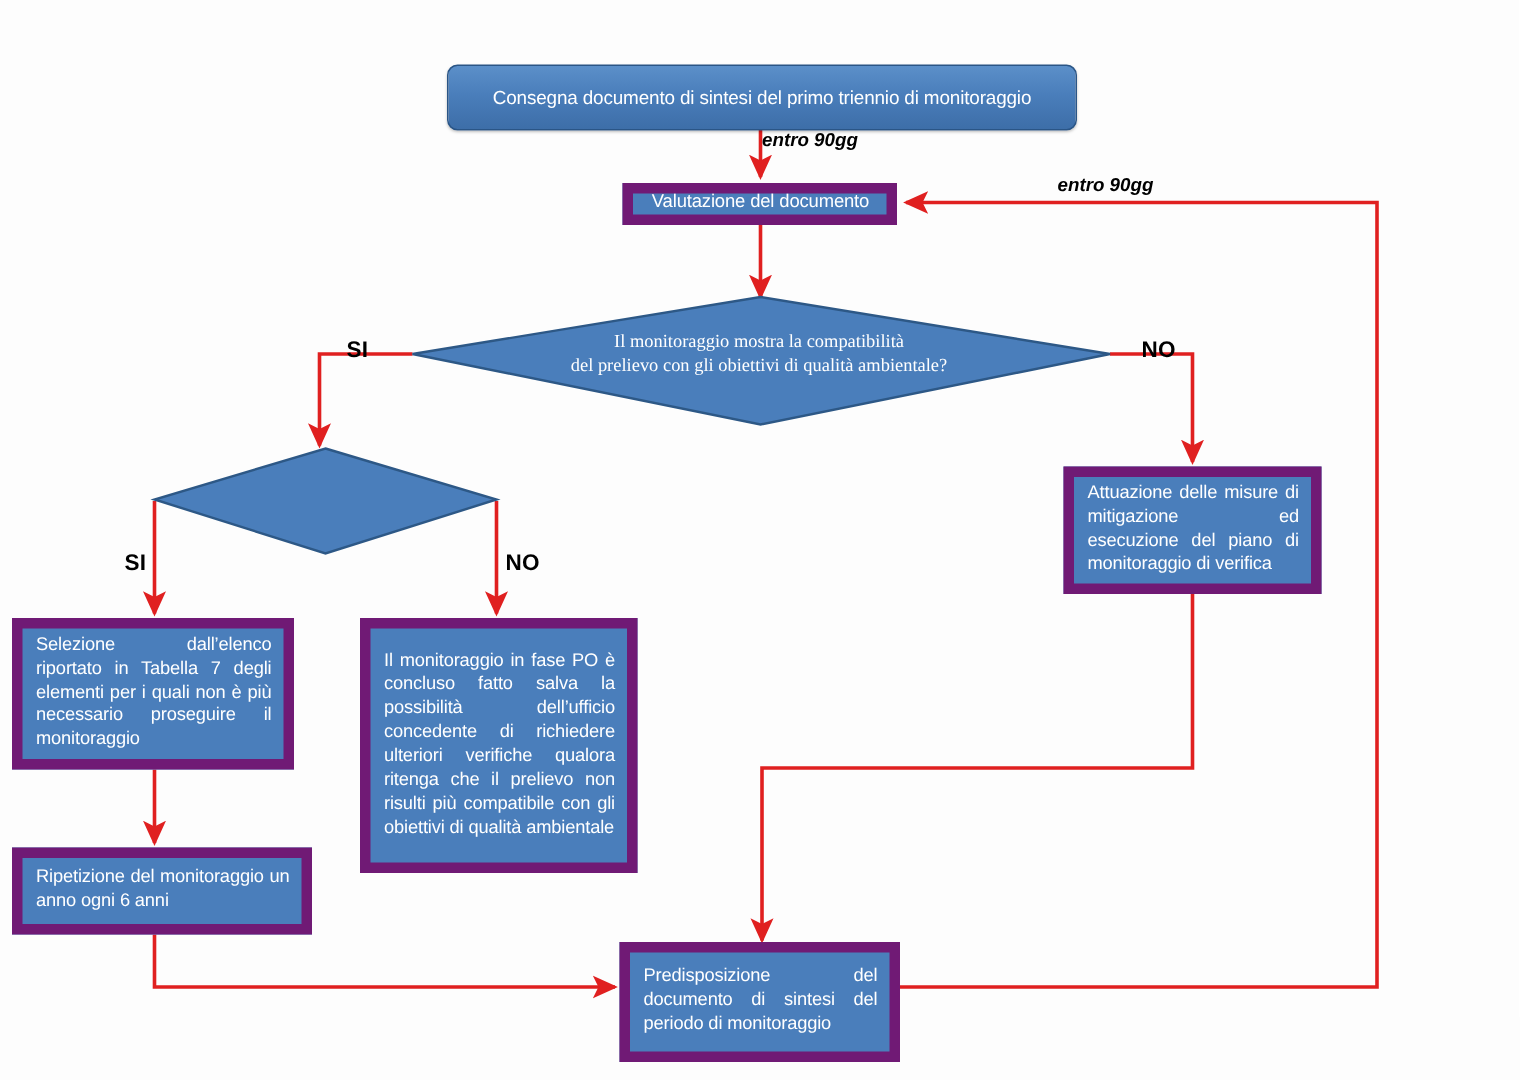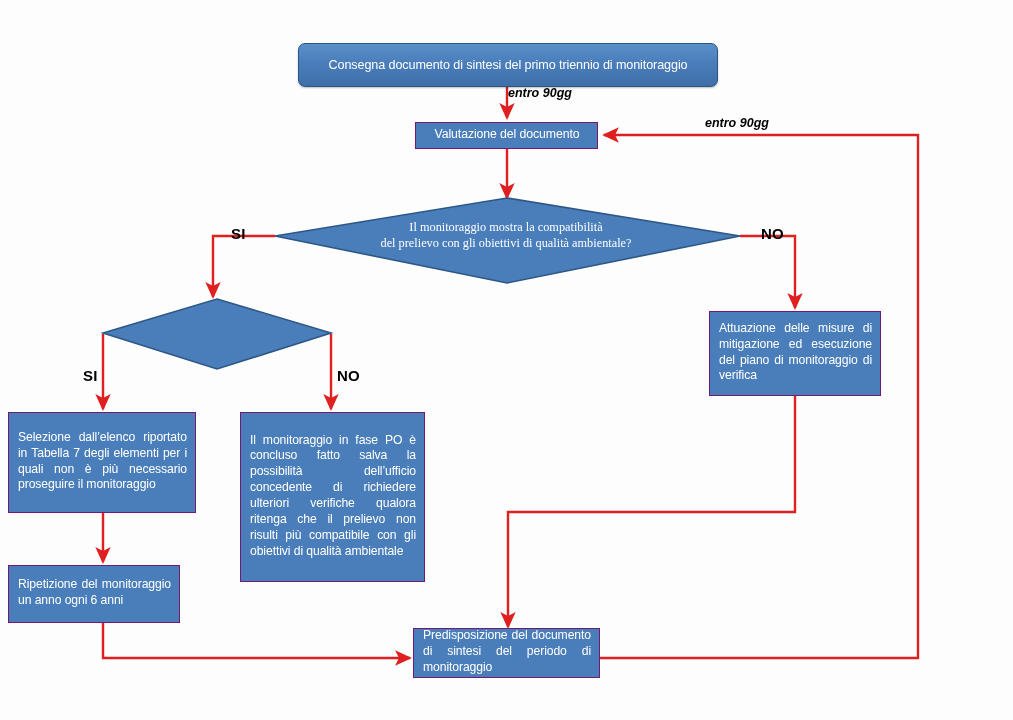--- a/index.html
+++ b/index.html
@@ -37,21 +37,21 @@
   .node .txt {
     width: 100%;
     text-align: justify;
     text-justify: inter-word;
     line-height: 1.30;
     letter-spacing: -0.1px;
   }
   
   .box {
     background: #4a7ebb;
-    border: 1px solid #701a75;
+    border: 7px solid #701a75;
     padding: 6px 8px 8px 9px;
   }
   
   .rounded {
     background: linear-gradient(to bottom, #5b8fc9 0%, #4a7ebb 45%, #3d6ea8 100%);
     border: 1px solid #2a5party;
     border: 1px solid #2a5586;
     border-radius: 7px;
     box-shadow: 0 1px 2px rgba(0,0,0,0.25);
   }
@@ -130,33 +130,33 @@
   <div class="diamond-label" style="left:306px; top:220px; width:400px; font-size:12.3px;font-family:Liberation Serif, serif;">
     <div>Il monitoraggio mostra la compatibilità</div>
     <div>del prelievo con gli obiettivi di qualità ambientale?</div>
   </div>
 
 
   <div class="node box" style="left:8px; top:412px; width:188px; height:101px; font-size:12.2px;">
     <span class="txt">Selezione dall’elenco riportato in Tabella 7 degli elementi per i quali non è più necessario proseguire il monitoraggio</span>
   </div>
 
-  <div class="node box" style="left:8px; top:565px; width:172px; height:58px; font-size:12.2px;">
+  <div class="node box" style="left:8px; top:565px; width:200px; height:58px; font-size:12.2px;">
     <span class="txt">Ripetizione del monitoraggio un anno ogni 6 anni</span>
   </div>
 
   <div class="node box" style="left:240px; top:412px; width:185px; height:170px; font-size:12.2px;">
     <span class="txt">Il monitoraggio in fase PO è concluso fatto salva la possibilità dell’ufficio concedente di richiedere ulteriori verifiche qualora ritenga che il prelievo non risulti più compatibile con gli obiettivi di qualità ambientale</span>
   </div>
 
   <div class="node box" style="left:709px; top:311px; width:172px; height:85px; font-size:12.2px;justify-content:center;">
     <span class="txt">Attuazione delle misure di mitigazione ed esecuzione del piano di monitoraggio di verifica</span>
   </div>
 
-  <div class="node box" style="left:413px; top:628px; width:187px; height:50px; font-size:12.2px;">
+  <div class="node box" style="left:413px; top:628px; width:187px; height:80px; font-size:12.2px;">
     <span class="txt">Predisposizione del documento di sintesi del periodo di monitoraggio</span>
   </div>
 
   <div class="branch-label" style="left:231px; top:225px;"><span>SI</span></div>
 
   <div class="branch-label" style="left:761px; top:225px;"><span>NO</span></div>
 
   <div class="branch-label" style="left:83px; top:367px;"><span>SI</span></div>
 
   <div class="branch-label" style="left:337px; top:367px;"><span>NO</span></div>

